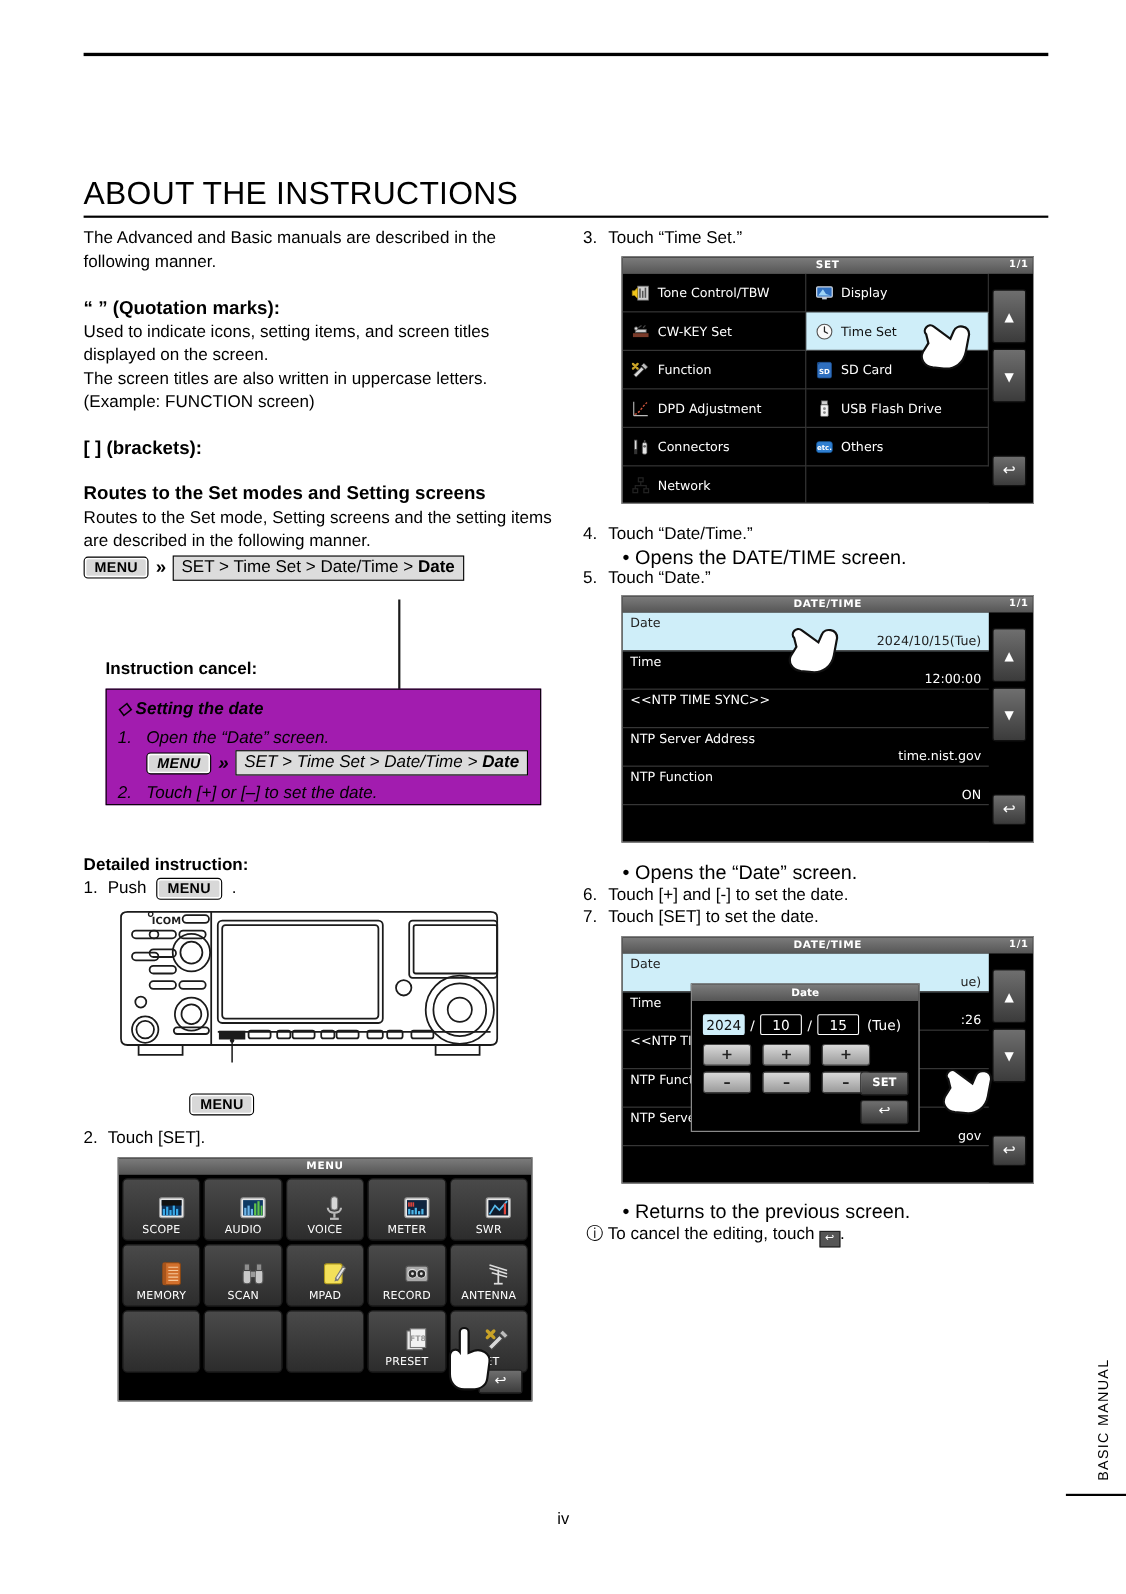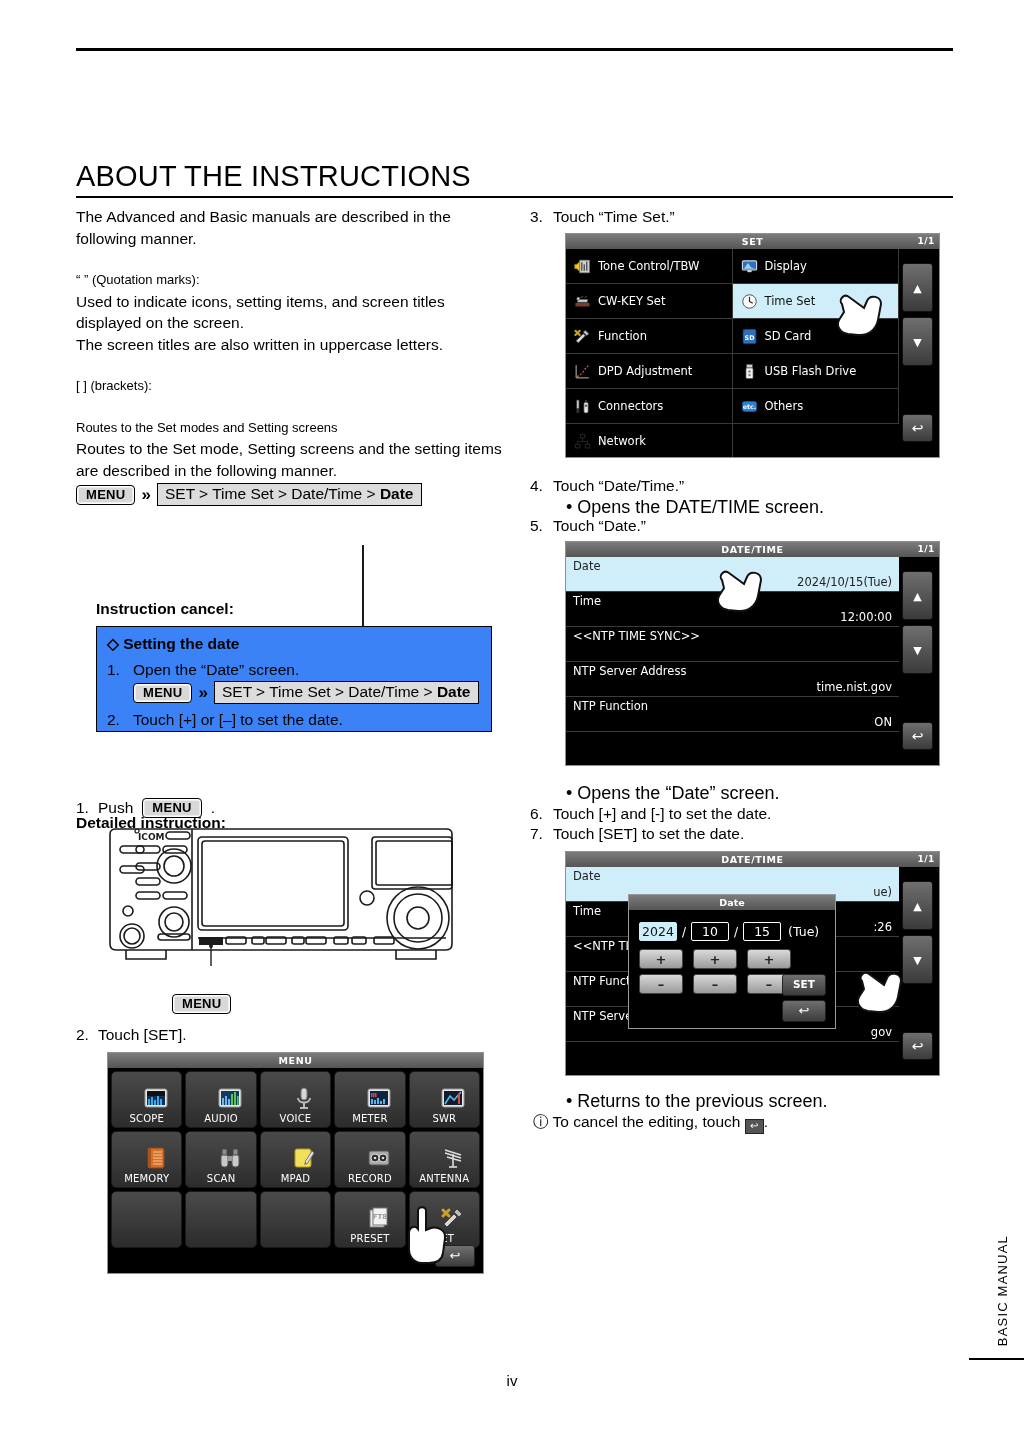--- a/index.html
+++ b/index.html
@@ -12,40 +12,40 @@
 
   
   #top-rule{left:76px;top:48px;width:877px;height:3px;}
   #title{left:76px;top:160px;font-size:29px;letter-spacing:.2px;color:#000;}
   #title-rule{left:76px;top:196px;width:877px;height:2px;}
 
   
   .col-left{position:absolute;left:76px;top:206px;width:430px;}
 
   .para{font-size:15.5px;line-height:21.5px;margin:0 0 0 0;}
-  .sec-h{font-weight:normal;font-size:13px;line-height:21.5px;}
+  .sec-h{font-weight:bold;font-size:17px;line-height:21.5px;}
   .gap-m{height:20px;}
 
   
   .route-line{display:flex;align-items:center;gap:4px;margin-top:2px;}
   .menu-key{display:inline-block;border:1.5px solid #000;border-radius:4px;background:#d8d8d8;
      font-weight:bold;font-size:13px;letter-spacing:.3px;padding:1px 9px 2px 9px;
      box-shadow:inset 0 0 0 1.5px #fff;}
   .chev{font-size:17px;font-weight:bold;padding:0 2px;}
   .route-box{border:1.6px solid #000;background:#dcdcdc;font-size:15.5px;padding:1px 7px 2px 7px;white-space:nowrap;}
   .route-box b{font-weight:bold;}
 
   
   #arrow-stem{left:362px;top:545px;width:2.4px;height:118px;background:#1a1a1a;}
   #arrow-head{left:355px;top:656px;width:0;height:0;border-left:8px solid transparent;
       border-right:8px solid transparent;border-top:15px solid #1a1a1a;}
 
   
   #instr-label{left:96px;top:600px;font-size:15.5px;font-weight:bold;}
-  #instr-box{left:96px;top:626px;width:394px;height:104px;border:1.6px solid #000;background:#3b82f6;}
+  #instr-box{left:96px;top:626px;width:394px;height:104px;border:1.6px solid #000;background:#a21caf;font-style:italic;}
   .ib-inner{position:relative;padding:8px 10px 0 10px;}
   .ib-head{font-weight:bold;font-size:15.5px;}
   .ib-row{display:flex;gap:9px;font-size:15.5px;line-height:21px;}
   .ib-num{width:17px;flex:0 0 17px;}
 
   
   #radio-wrap{position:absolute;left:106px;top:826px;width:350px;height:147px;}
   #menu-callout{position:absolute;left:172px;top:994px;}
 
   
@@ -143,20 +143,21 @@
 
   <div class="col-left">
 
     <div class="para">The Advanced and Basic manuals are described in the following manner.</div>
 
     <div class="gap-m"></div>
 
     <div class="sec-h">“ ” (Quotation marks):</div>
     <div class="para">Used to indicate icons, setting items, and screen titles displayed on the screen.</div>
     <div class="para">The screen titles are also written in uppercase letters.</div>
+    <div class="para">(Example: FUNCTION screen)</div>
 
     <div class="gap-m"></div>
 
     <div class="sec-h">[ ] (brackets):</div>
 
     <div class="gap-m"></div>
 
     <div class="sec-h">Routes to the Set modes and Setting screens</div>
     <div class="para">Routes to the Set mode, Setting screens and the setting items are described in the following manner.</div>
 
@@ -188,21 +189,21 @@
         <span class="route-box"><span>SET &gt; Time Set &gt; Date/Time &gt; </span><b>Date</b></span>
       </div>
       <div style="height:5px"></div>
       <div class="ib-row">
         <span class="ib-num">2.</span>
         <span>Touch [+] or [–] to set the date.</span>
       </div>
     </div>
   </div>
 
-  <div class="abs" style="left:76px;top:778px;font-weight:bold;font-size:15.5px;margin-top:36px;">Detailed instruction:</div>
+  <div class="abs" style="left:76px;top:778px;font-weight:bold;font-size:15.5px;">Detailed instruction:</div>
 
   <div class="abs" style="left:76px;top:798px;display:flex;gap:9px;align-items:center;font-size:15.5px;">
     <span>1.</span>
     <span>Push </span>
     <span class="menu-key">MENU</span>
     <span>.</span>
   </div>
 
   <div id="radio-wrap">
     <svg width="350" height="147" viewBox="0 0 350 147">

